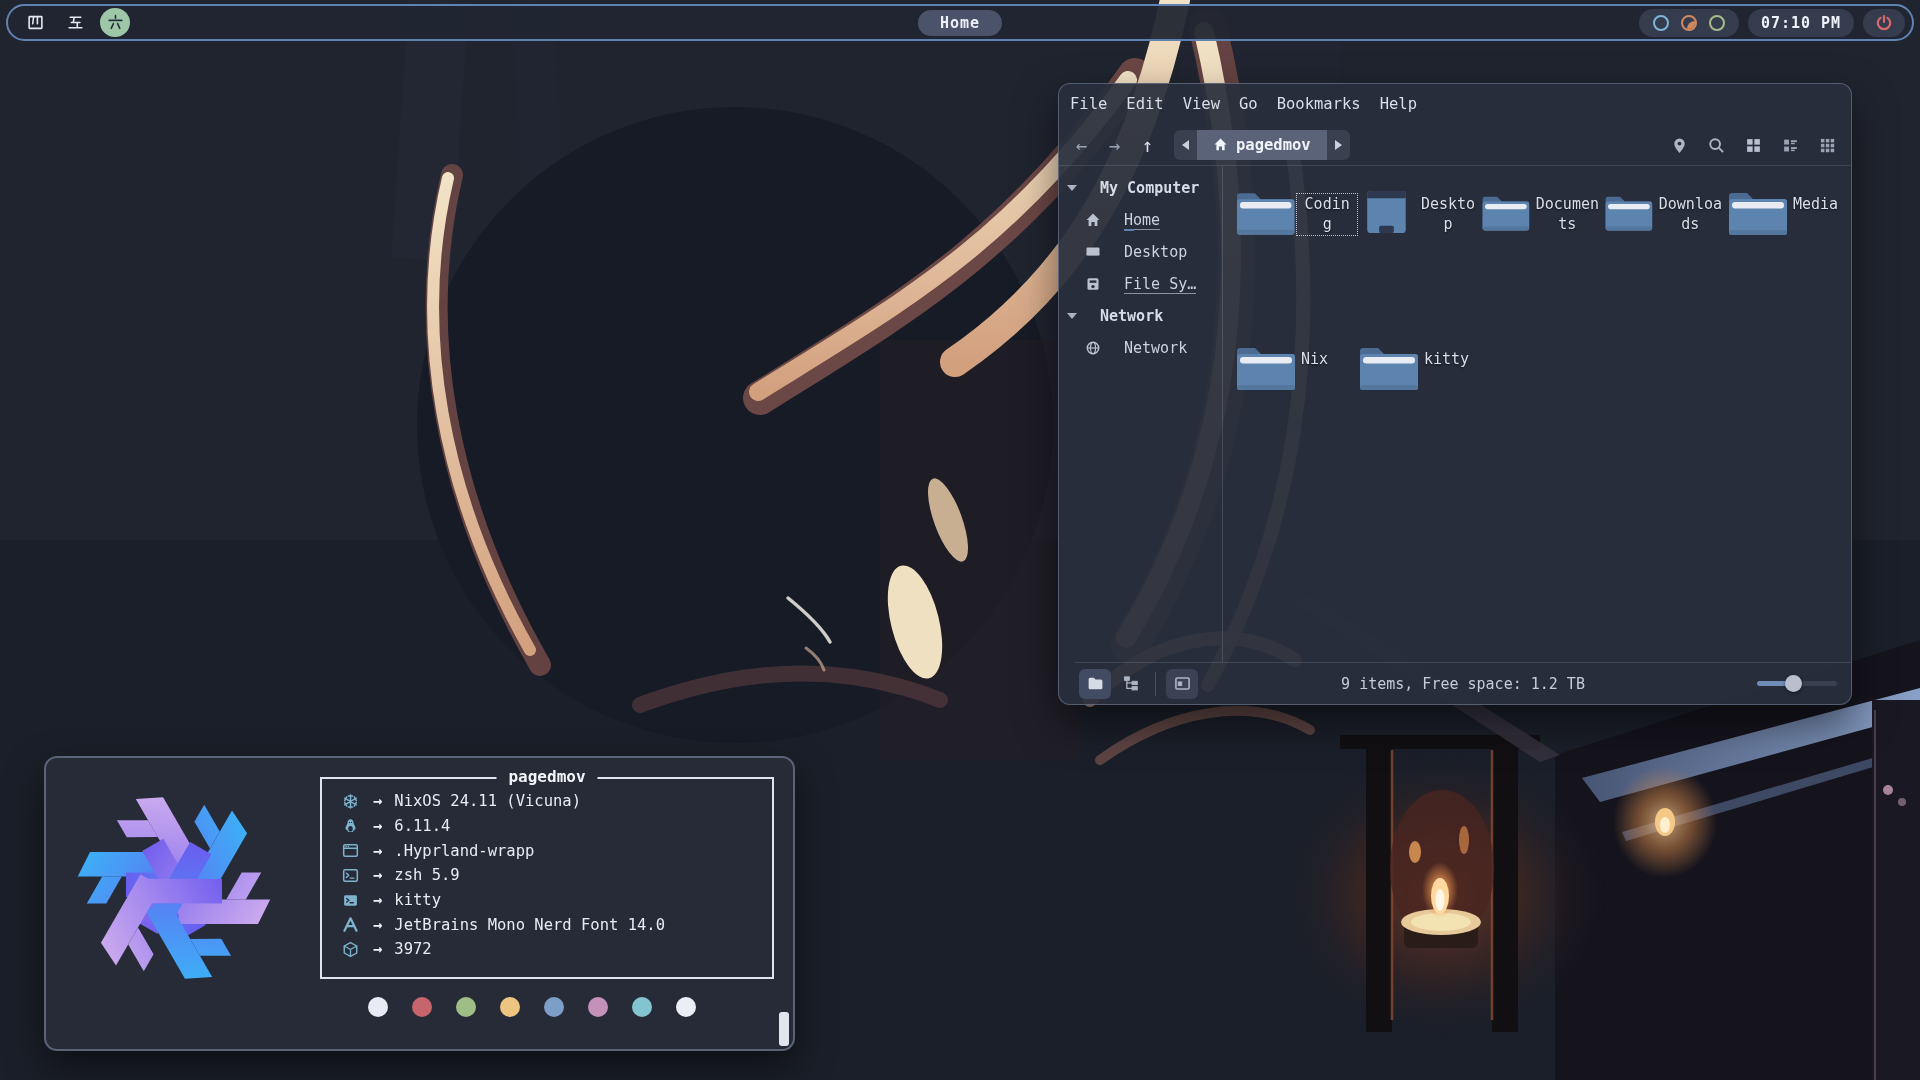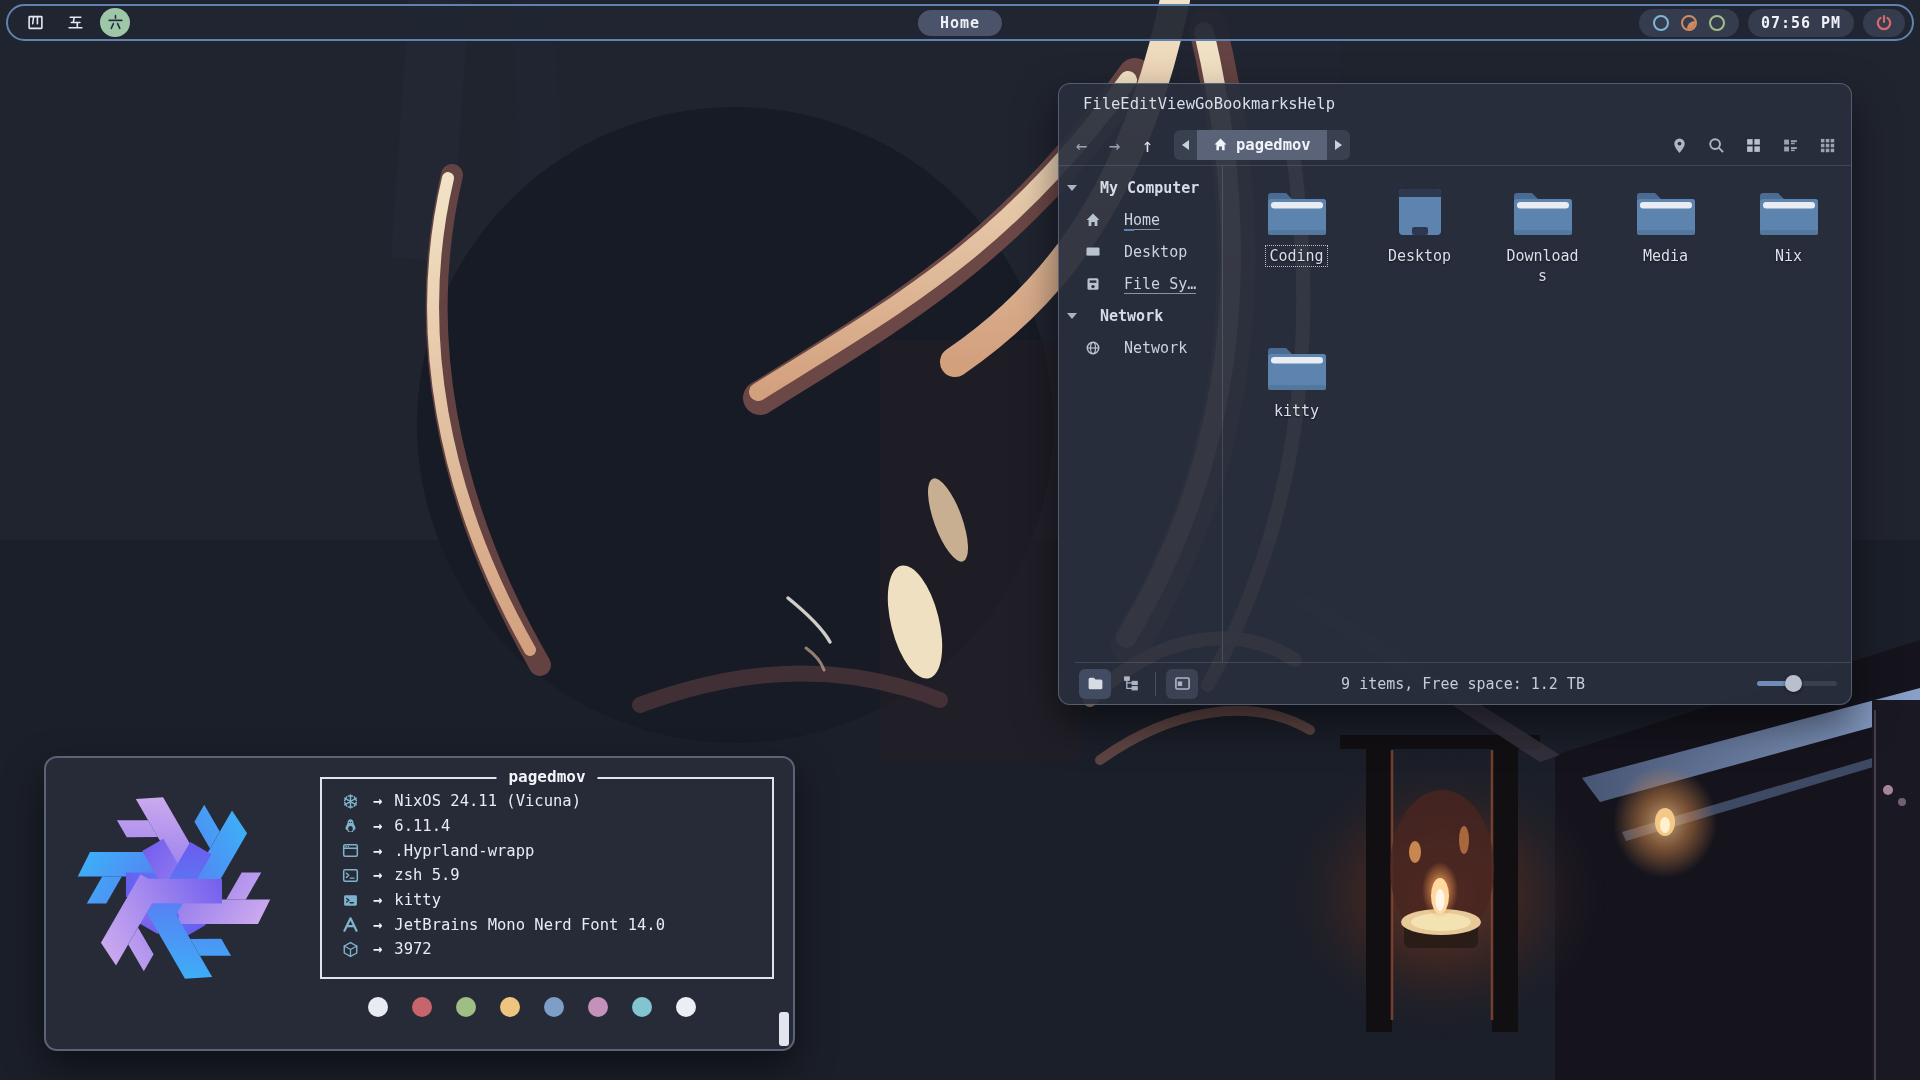--- a/index.html
+++ b/index.html
@@ -28,21 +28,21 @@
   .ring { width:16px; height:16px; border-radius:50%; }
   .clock-pill { width:106px; color:#eef1f7; font-weight:bold; font-size:15px; letter-spacing:1px; }
   .power-pill { width:42px; }
   .power-pill svg { width:18px; height:18px; stroke:#d66a6a; stroke-width:2.2; fill:none; stroke-linecap:round; }
 
   
   .fm { position:absolute; left:1058px; top:83px; width:794px; height:622px;
     background:rgba(40,46,60,0.93); border:1px solid rgba(140,155,180,0.45);
     border-radius:12px; box-shadow:0 18px 42px rgba(0,0,0,0.5); color:#d6dce8; }
   .fm-menubar { position:absolute; left:0; top:0; right:12px; height:40px; display:flex;
-    align-items:center; padding-left:24px; font-size:15.5px; color:#d9dfe9; }
+    align-items:center; gap:19px; padding-left:11px; font-size:15.5px; color:#d9dfe9; }
   .fm-menubar span { cursor:default; }
   .fm-toolbar { position:absolute; left:0; top:40px; right:0; height:42px; display:flex;
     align-items:center; border-bottom:1px solid rgba(150,160,185,0.22); }
   .nav-btn { width:33px; height:30px; display:flex; align-items:center; justify-content:center;
     font-size:19px; border-radius:6px; }
   .nav-dim { color:#9aa3b4; } .nav-bright { color:#dde2ec; }
   .crumbbar { display:flex; height:30px; margin-left:10px; border-radius:6px; overflow:hidden; }
   .crumb-chev { width:23px; background:#394050; display:flex; align-items:center; justify-content:center; }
   .tri-l { width:0; height:0; border-top:5px solid transparent; border-bottom:5px solid transparent; border-right:7px solid #c9d0db; }
   .tri-r { width:0; height:0; border-top:5px solid transparent; border-bottom:5px solid transparent; border-left:7px solid #c9d0db; }
@@ -60,21 +60,21 @@
   .sb-row.child { padding-left:26px; color:#ccd3df; }
   .sb-tri { width:0; height:0; border-left:5px solid transparent; border-right:5px solid transparent; border-top:6px solid #aab3c2; }
   .sb-ic { width:16px; height:16px; flex:0 0 16px; }
   .sb-ic svg { width:16px; height:16px; fill:#bac2d0; }
   .sb-label.u { border-bottom:1px solid #8a93a6; position:relative; }
   .sb-label.u.uh::after { content:""; position:absolute; left:0; bottom:-2px; width:10px; height:2px; background:#5e81ac; }
   .sb-section { font-weight:600; }
 
   .files { position:absolute; left:176px; top:88px; display:grid;
     grid-template-columns:repeat(5,123px); grid-auto-rows:155px; }
-  .fcell { display:flex; flex-direction:column; align-items:center; padding-top:14px; }
+  .fcell { display:flex; flex-direction:row; align-items:flex-start; padding-top:14px; }
   .fcell svg.big { width:62px; height:52px; }
   .flabel { margin-top:7px; font-size:15px; color:#dadfe9; text-align:center;
     max-width:88px; word-break:break-all; line-height:1.35; text-shadow:0 1px 2px rgba(0,0,0,0.55);
     padding:0 3px; border:1px dotted transparent; }
   .flabel.selected { border-color:#b8c0cf; }
 
   .fm-statusbar { position:absolute; left:16px; right:0; bottom:0; height:42px;
     border-top:1px solid rgba(150,160,185,0.22); display:flex; align-items:center; }
   .st-btn { width:32px; height:30px; margin-left:4px; border-radius:6px; display:flex; align-items:center; justify-content:center; }
   .st-btn svg { width:17px; height:17px; }
@@ -349,21 +349,21 @@
     <div class="title-pill">Home</div>
 
     <div class="right-cluster">
       <div class="pill circles-pill">
         <div class="ring" style="border:2.5px solid #7db6d8"></div>
         <div class="ring" style="border:2.5px solid #d08a62; position:relative; overflow:hidden;">
           <div style="position:absolute; right:0; bottom:0; width:8px; height:8px; background:#d08a62; border-top-left-radius:9px;"></div>
         </div>
         <div class="ring" style="border:2.5px solid #a3bd88"></div>
       </div>
-      <div class="pill clock-pill">07:56 PM</div>
+      <div class="pill clock-pill">07:10 PM</div>
       <div class="pill power-pill">
         <svg viewBox="0 0 18 18">
             <use href="#ic-power"></use>
           </svg>
       </div>
     </div>
   </div>
 
   <div class="fm">
     <div class="fm-menubar">
@@ -464,20 +464,26 @@
         <svg class="big" viewBox="0 0 62 50">
             <use href="#ic-folder"></use>
           </svg>
         <div class="flabel selected">Coding</div>
       </div>
       <div class="fcell">
         <svg class="big" viewBox="0 0 62 50">
             <use href="#ic-desktop"></use>
           </svg>
         <div class="flabel">Desktop</div>
+      </div>
+      <div class="fcell">
+        <svg class="big" viewBox="0 0 62 50">
+            <use href="#ic-folder"></use>
+          </svg>
+        <div class="flabel">Documents</div>
       </div>
       <div class="fcell">
         <svg class="big" viewBox="0 0 62 50">
             <use href="#ic-folder"></use>
           </svg>
         <div class="flabel">Downloads</div>
       </div>
       <div class="fcell">
         <svg class="big" viewBox="0 0 62 50">
             <use href="#ic-folder"></use>

